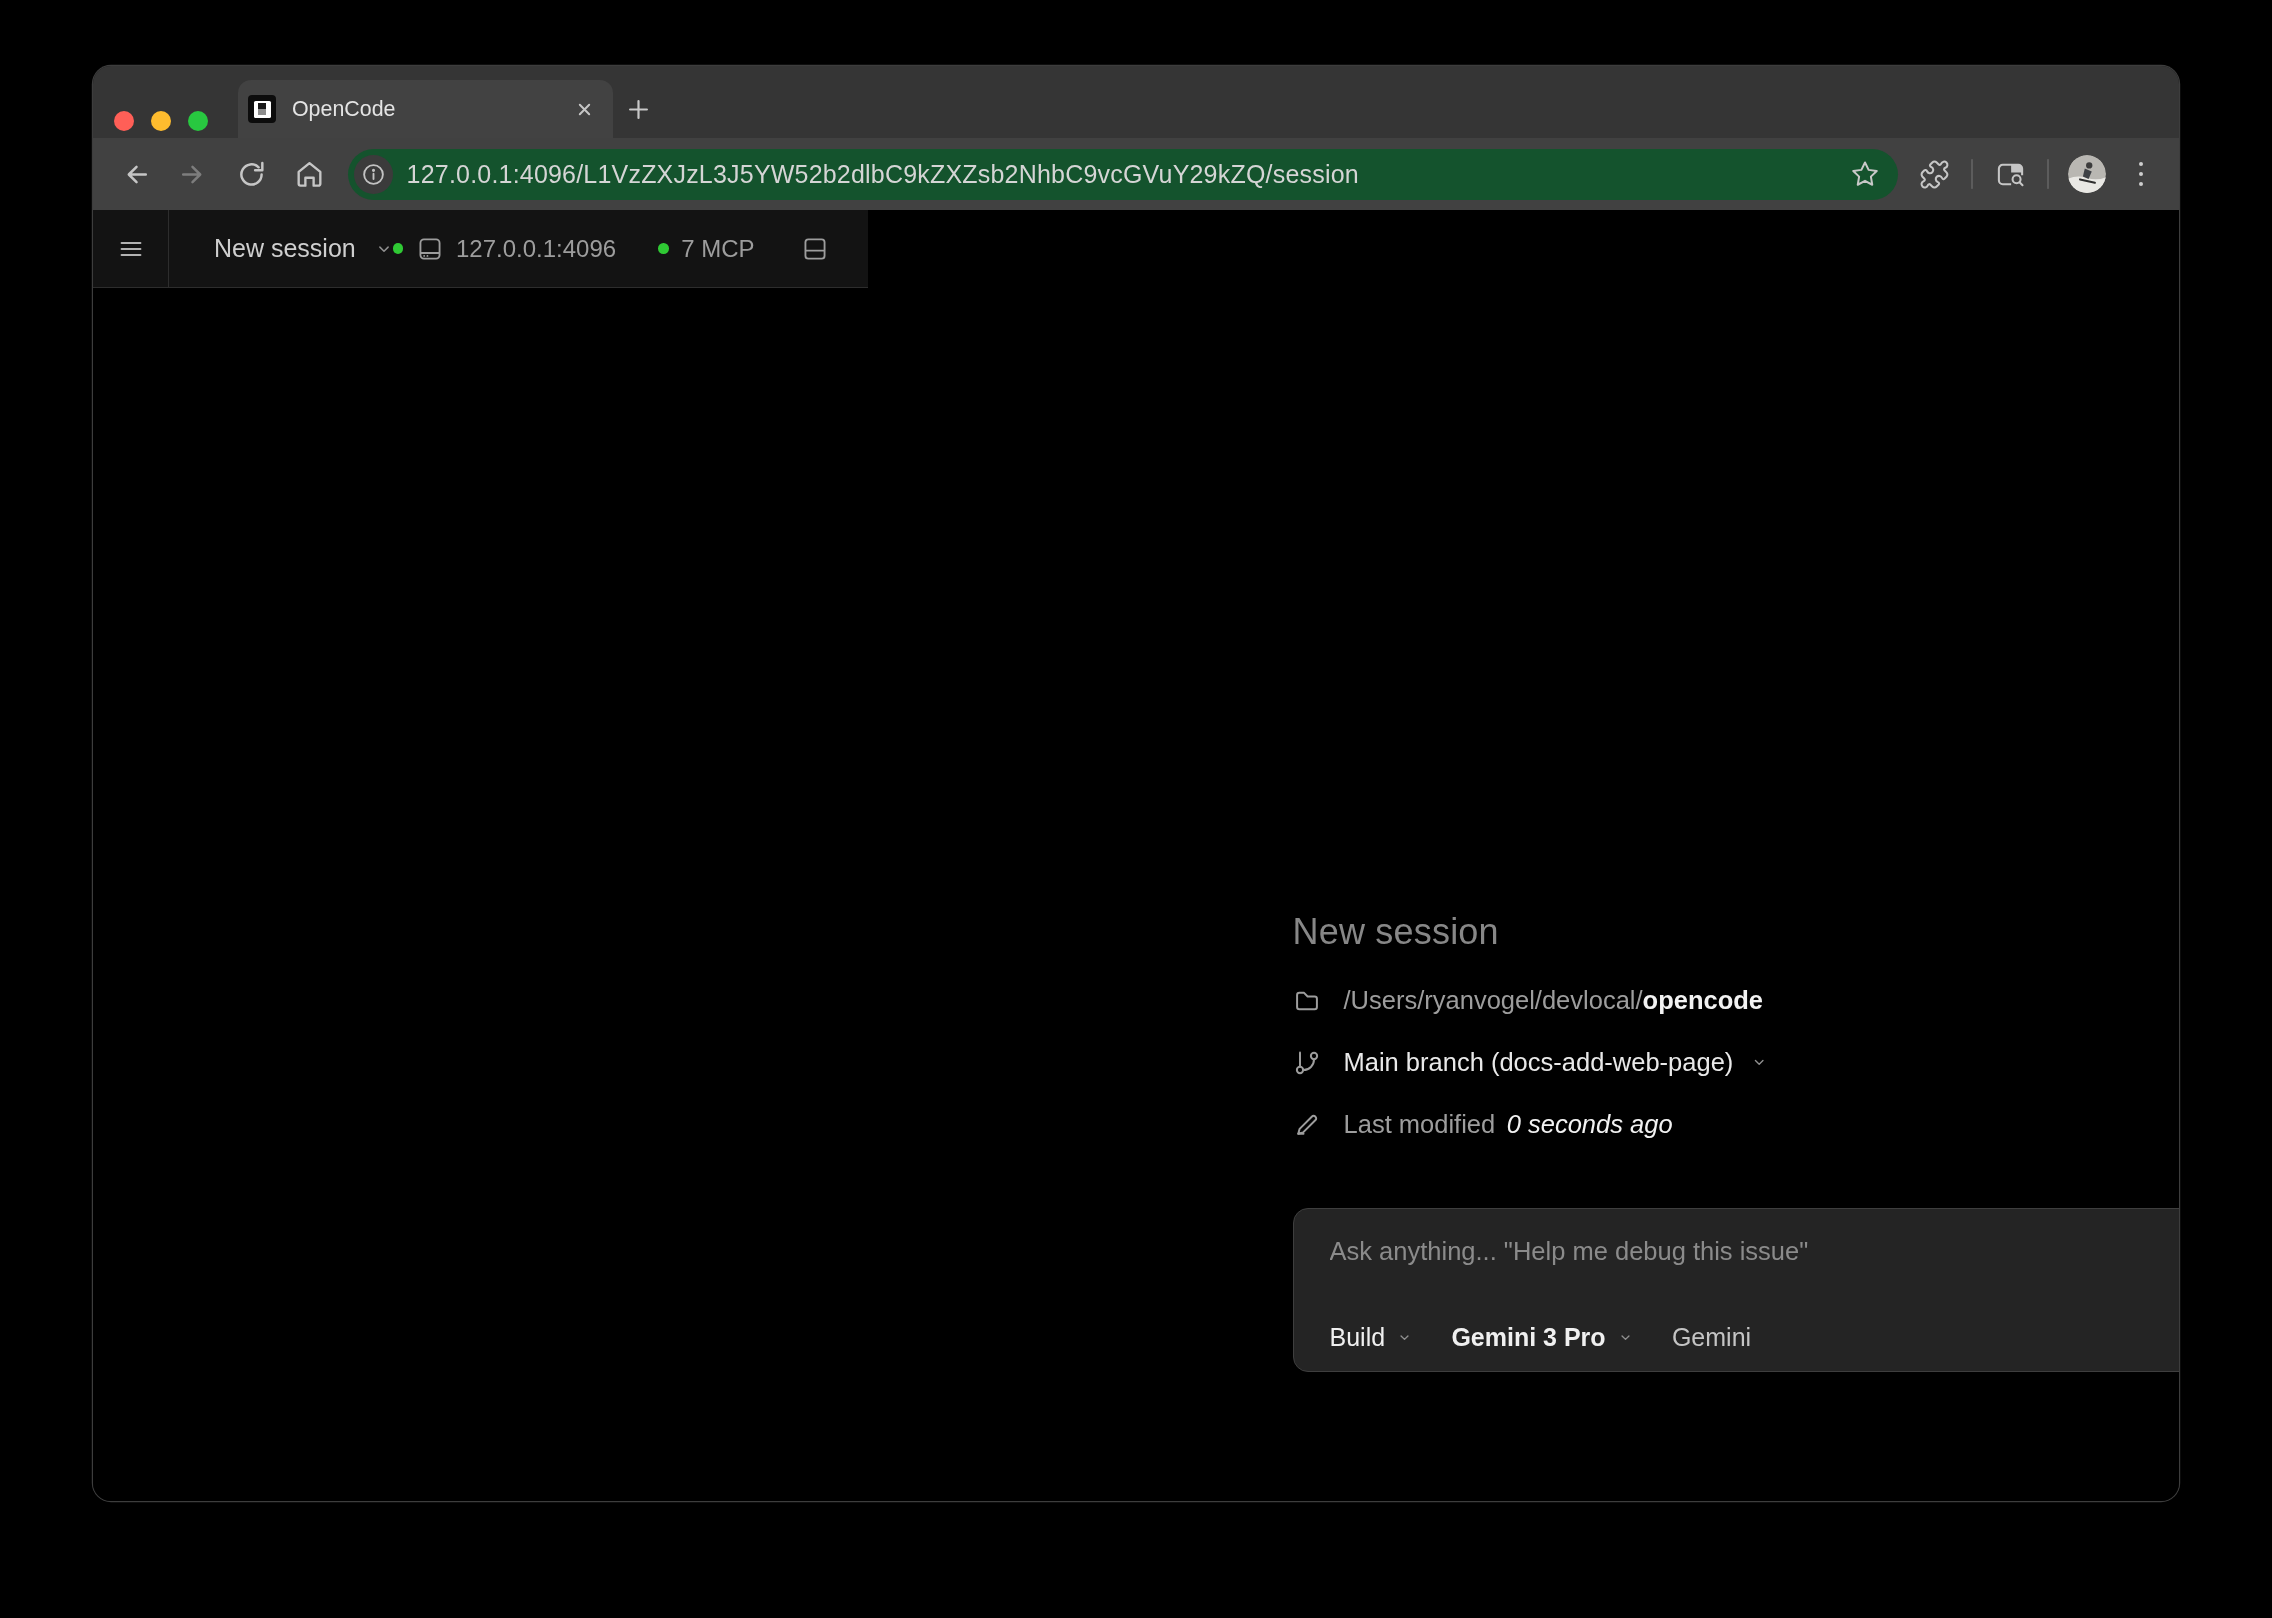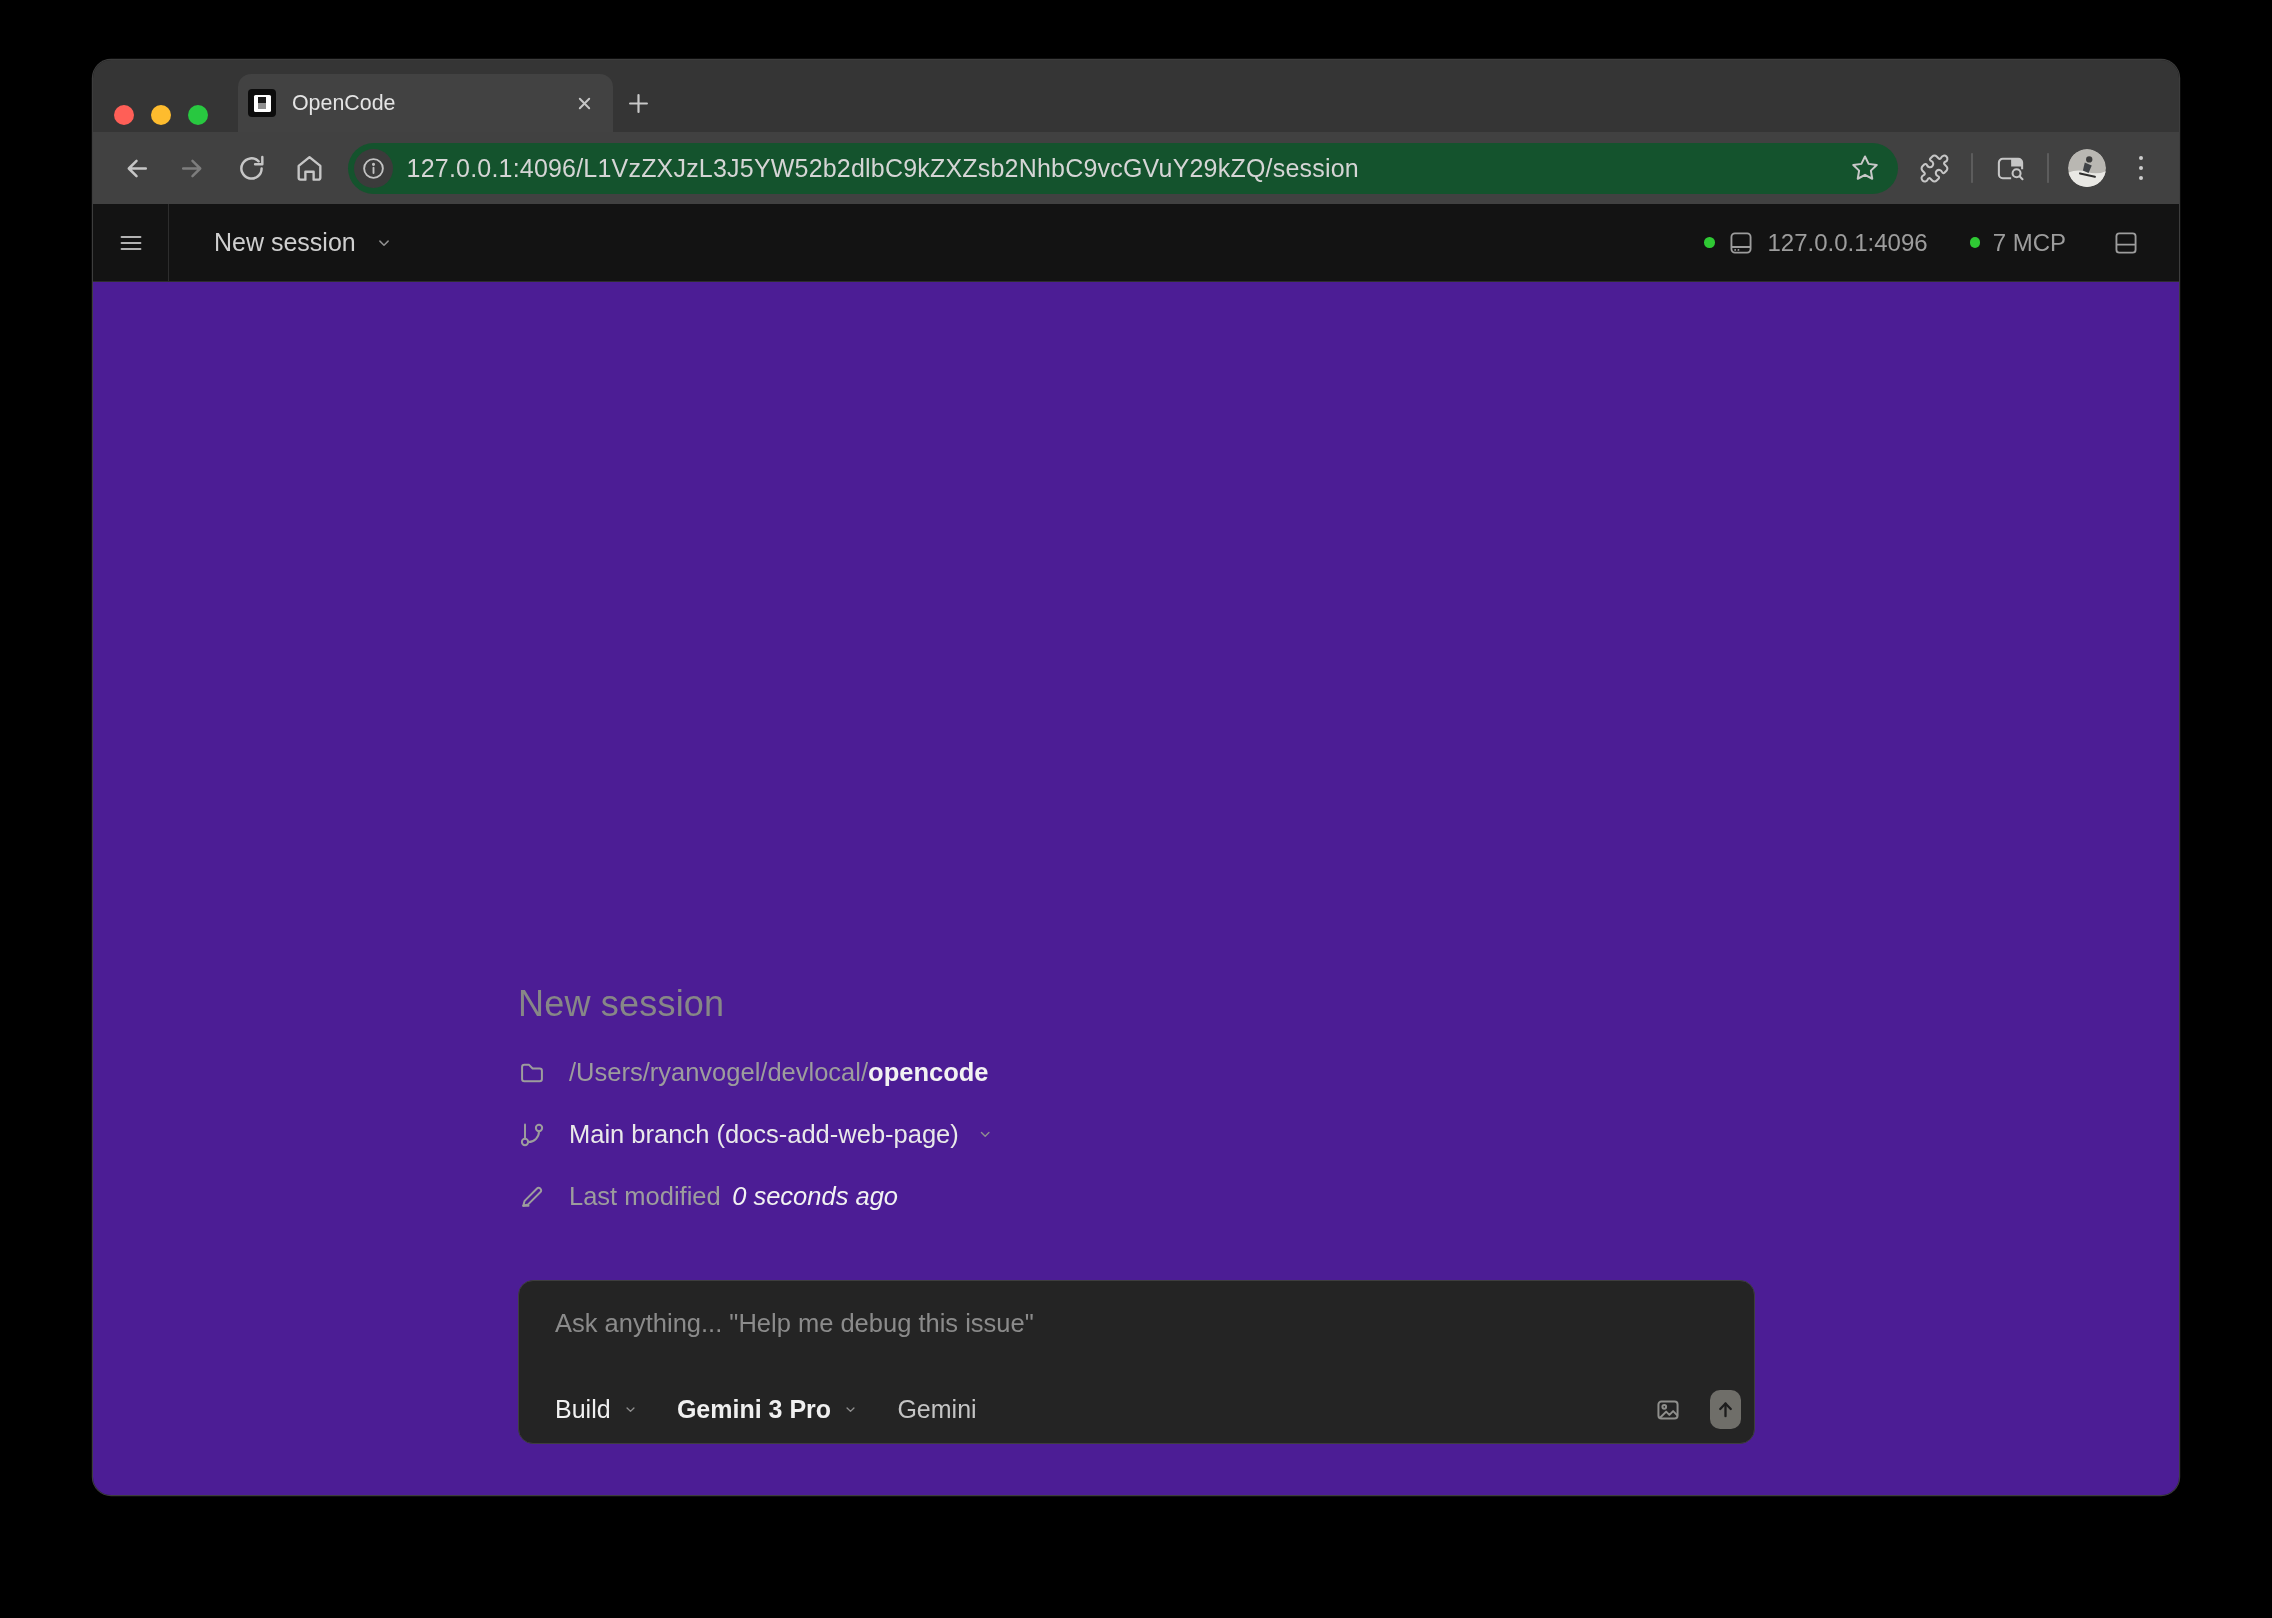--- a/index.html
+++ b/index.html
@@ -2,21 +2,21 @@
 <html style="--accent-green: #2fc934; --traffic-red: #ff5f57; --traffic-yellow: #febc2e; --traffic-green: #28c840;font-size:13px"><head>
 <meta charset="utf-8">
 <style>
   * { box-sizing: border-box; margin: 0; padding: 0; }
   html,body { background:#000; }
   body {
     width:2273px; height:1619px; position:relative; overflow:hidden;
     font-family:"Liberation Sans","DejaVu Sans",sans-serif;
   }
   .window{
-    position:absolute; left:93px; top:60px; width:2086px; height:1435px;
+    position:absolute; left:93px; top:66px; width:2086px; height:1435px;
     border-radius:18px; overflow:hidden; background:#171717;
     box-shadow:0 0 0 1.2px #3d3d3d, 0 33px 99px rgba(0,0,0,.85);
     display:flex; flex-direction:column;
   }
   
   .tabstrip{height:72px; background:#353535; display:flex; align-items:flex-end; padding-left:21.4px; flex:none;}
   .traffic{display:flex; gap:17px; margin-bottom:7.4px; margin-right:30px;}
   .light{width:20px; height:20px; border-radius:50%;}
   .light.red{background:var(--traffic-red);} .light.yellow{background:var(--traffic-yellow);} .light.green{background:var(--traffic-green);}
   .tab{height:58px; width:375px; background:#424242; border-radius:13px 13px 0 0;
@@ -35,21 +35,21 @@
         margin:0 15px 0 16.4px;padding:0 15px 0 5.8px;min-width:0;}
   .info-circle{width:39px;height:39px;border-radius:50%;background:#3b3b3b;flex:none;}
   .url-input{flex:1;font-size:25px;color:#d5d5d5;background:none;border:none;outline:none;margin-left:14px;
              font-family:inherit;min-width:0;letter-spacing:0.2px;}
   .toolbar-right{display:flex;align-items:center;gap:19px;padding-left:3.3px;}
   .vsep{width:1.6px;height:30px;background:#5c5c5c;border-radius:0.8px;}
   .avatar{width:38px;height:38px;border-radius:50%;overflow:hidden;flex:none;padding:0;}
   .kebab{display:flex;flex-direction:column;gap:5.8px;width:33px;height:38px;align-items:center;justify-content:center;}
   .kebab i{width:4.1px;height:4.1px;border-radius:50%;background:#cdcdcd;display:block;}
   
-  .app{flex:1;display:flex;flex-direction:column;background:#4c1d95;min-height:0;}
+  .app{flex:1;display:flex;flex-direction:row;background:#000000;min-height:0;}
   .app-header{height:78px;flex:none;display:flex;align-items:stretch;background:#131313;border-bottom:1.2px solid #2d2d2d;}
   .menu-cell{width:76px;flex:none;border-right:1.2px solid #2d2d2d;display:flex;align-items:center;justify-content:center;}
   .session-select{display:flex;align-items:center;gap:19px;margin-left:45px;font-size:25px;color:#cfcfcf;background:none;border:none;cursor:pointer;font-family:inherit;}
   .header-right{margin-left:auto;display:flex;align-items:center;gap:42px;padding-right:35px;}
   .status{display:flex;align-items:center;gap:12.3px;font-size:24px;color:#9d9d9d;white-space:nowrap;}
   .sdot{width:10.7px;height:10.7px;border-radius:50%;background:var(--accent-green);flex:none;}
   
   .content{flex:1;position:relative;}
   .column{position:absolute;left:425px;top:700px;width:1237px;}
   .page-title{font-size:36px;line-height:43px;font-weight:400;color:#878787;margin-bottom:28px;letter-spacing:0.2px;}

